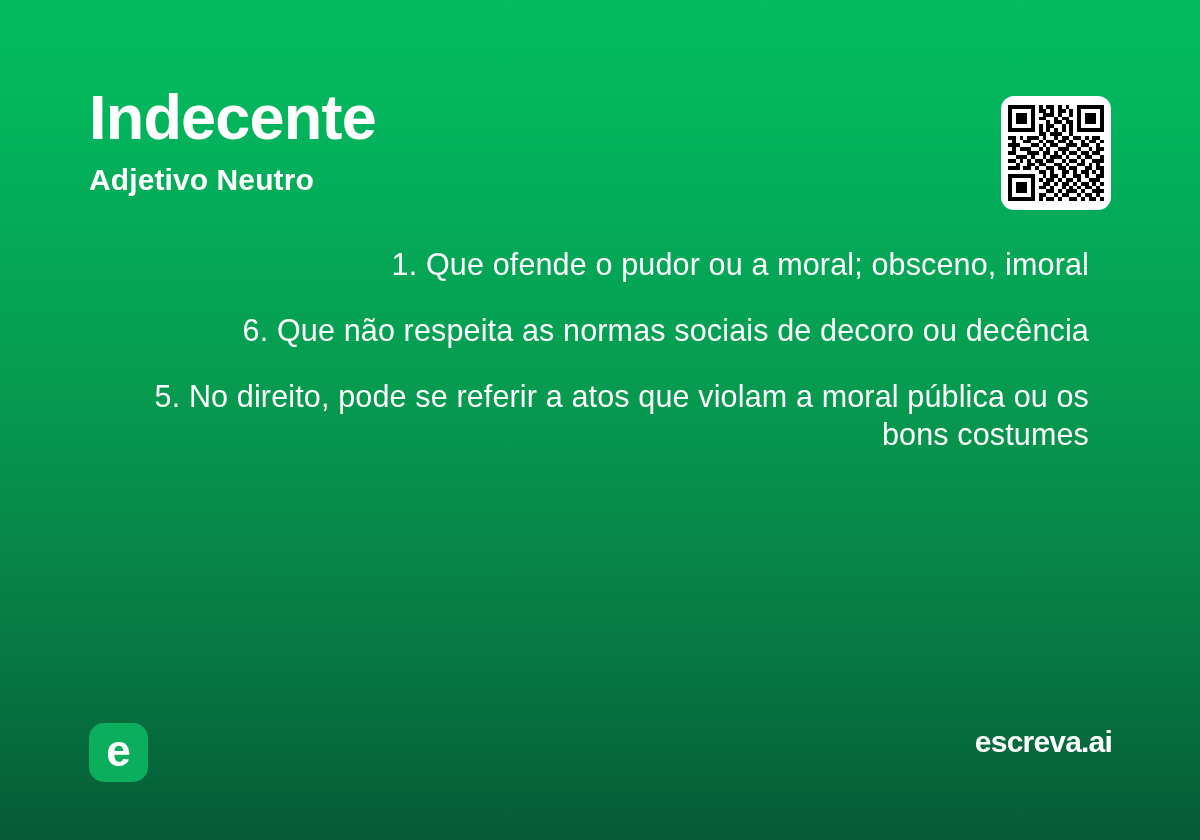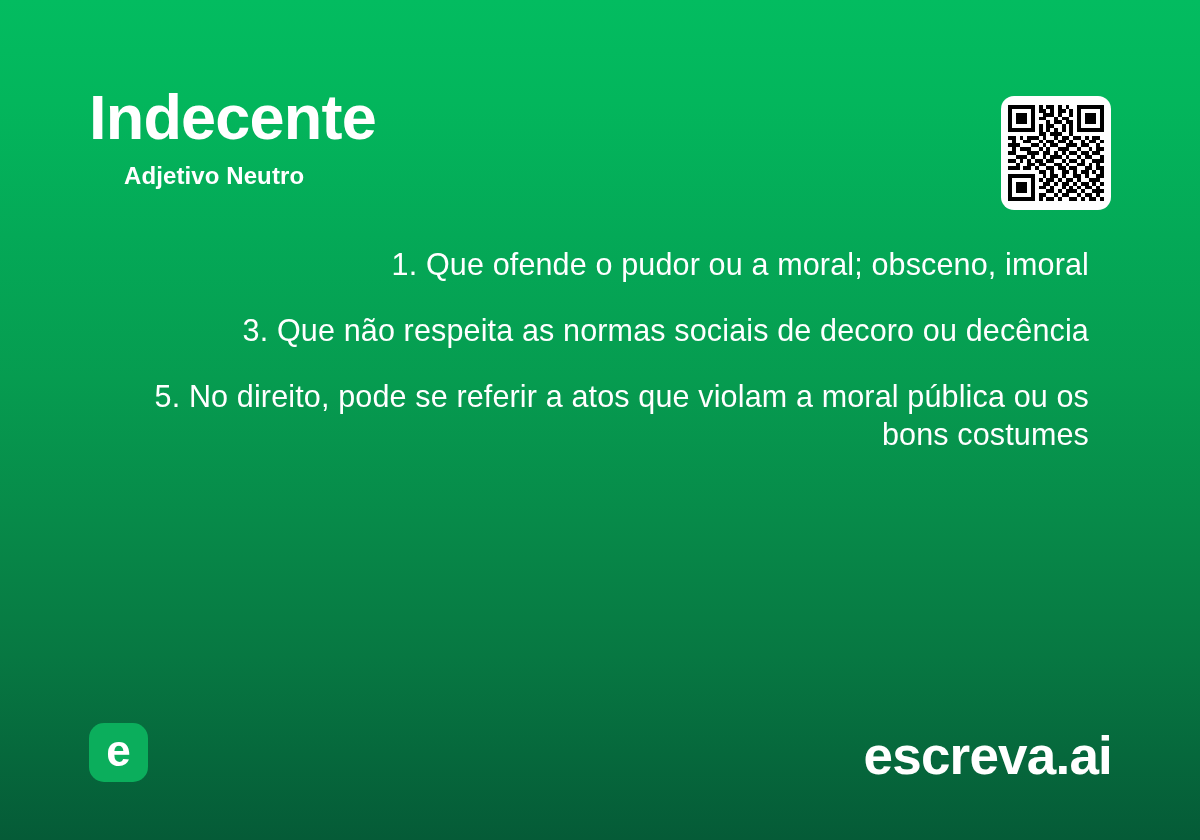--- a/index.html
+++ b/index.html
@@ -41,27 +41,26 @@
   #word-title {
     font-size: 63px;
     font-weight: 700;
     color: #ffffff;
     letter-spacing: -0.8px;
     line-height: 1.0;
     margin: 0;
     white-space: nowrap;
   }
   #word-class {
-    font-size: 24px;
+    font-size: 30px;
     font-weight: 600;
     color: #ffffff;
     letter-spacing: 0.1px;
     margin-top: 14px;
     line-height: 1.1;
-    margin-left: 35px;
   }
 
   
   #qr-card {
     position: absolute;
     left: 1001px;
     top: 96px;
     width: 110px;
     height: 114px;
     background: #ffffff;
@@ -116,21 +115,21 @@
     color: #ffffff;
     font-size: 44px;
     font-weight: 700;
     line-height: 1;
     margin-top: -3px;
   }
   #footer-wordmark {
     position: absolute;
     right: 88px;
     top: 722px;
-    font-size: 53px;
+    font-size: 30px;
     font-weight: 700;
     color: #ffffff;
     letter-spacing: -0.8px;
     line-height: 1.3;
     white-space: nowrap;
   }
 </style>
 </head>
 <body>
 
@@ -485,21 +484,21 @@
         <rect x="17" y="24" width="1" height="1" fill="#000000"></rect>
         <rect x="19" y="24" width="1" height="1" fill="#000000"></rect>
         <rect x="21" y="24" width="1" height="1" fill="#000000"></rect>
         <rect x="22" y="24" width="1" height="1" fill="#000000"></rect>
         <rect x="24" y="24" width="1" height="1" fill="#000000"></rect>
       </svg>
   </div>
 
   <div id="definitions">
       <div class="definition-item">1. Que ofende o pudor ou a moral; obsceno, imoral</div>
-      <div class="definition-item">3. Que não respeita as normas sociais de decoro ou decência</div>
+      <div class="definition-item">6. Que não respeita as normas sociais de decoro ou decência</div>
       <div class="definition-item">5. No direito, pode se referir a atos que violam a moral pública ou os bons costumes</div>
     </div>
 
   <div id="footer-logo">
     <span id="footer-logo-letter">e</span>
   </div>
 
   <div id="footer-wordmark">escreva.ai</div>
 
 </div>

